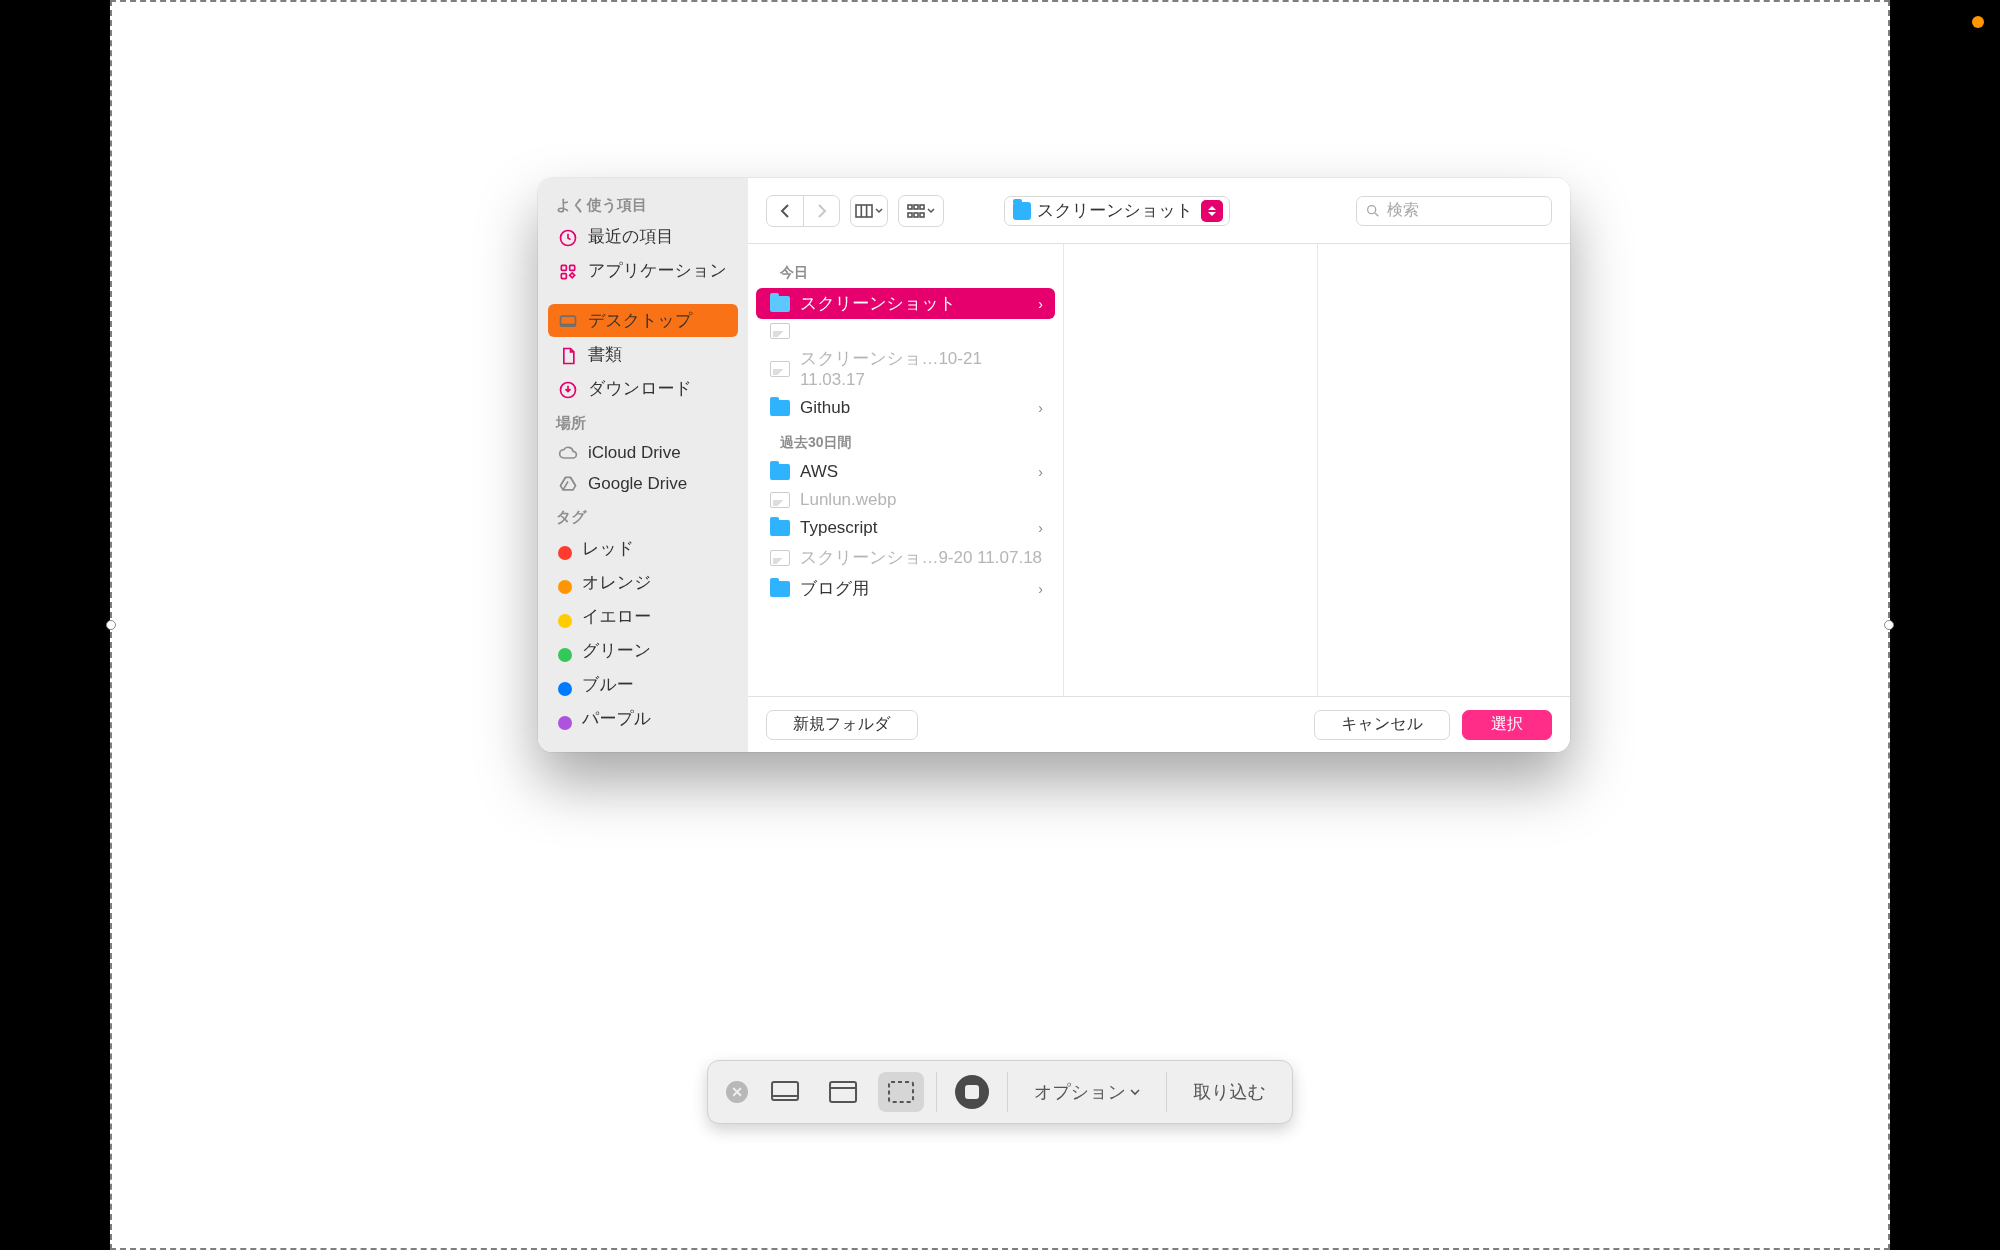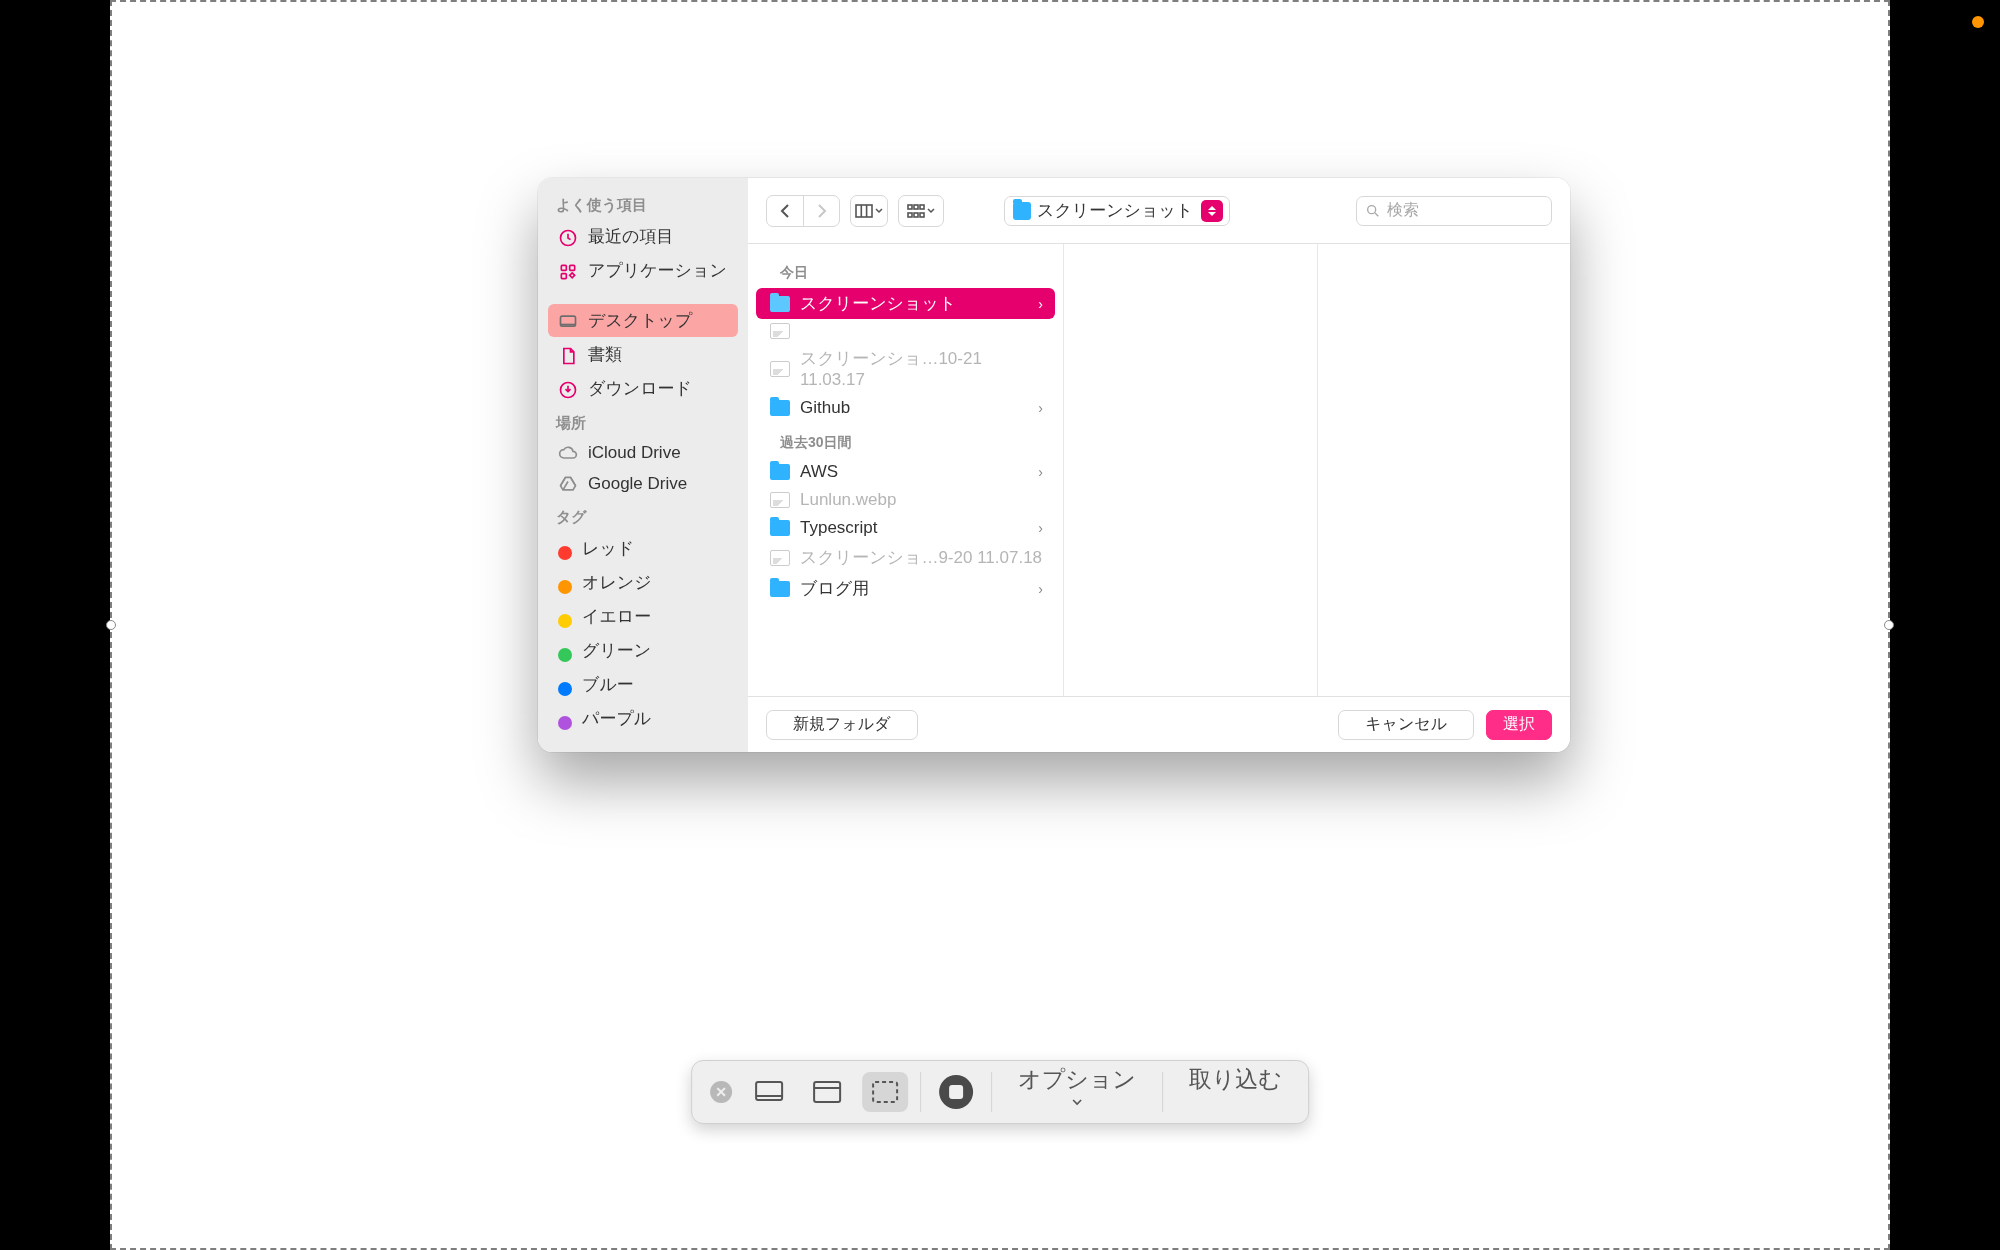--- a/index.html
+++ b/index.html
@@ -76,21 +76,21 @@
 .sidebar-item {
   display: flex;
   align-items: flex-end;
   gap: 10px;
   padding: 5px 10px;
   margin: 1px 10px;
   border-radius: 6px;
   color: #333;
   cursor: default;
 }
-.sidebar-item.selected { background: #fca5a5; margin-top: 17px; }
+.sidebar-item.selected { background: #f97316; margin-top: 17px; }
 .sidebar-icon { width: 20px; height: 20px; flex-shrink: 0; display:flex; align-items:center; justify-content:center; }
 .sidebar-icon svg { width: 20px; height: 20px; }
 .tag-dot { width: 14px; height: 14px; border-radius: 50%; flex-shrink:0; }
 
 
 .main { flex: 1; display: flex; flex-direction: column; background:#fff; }
 
 .toolbar {
   height: 66px;
   display: flex;
@@ -183,21 +183,21 @@
   border:1px solid #d8d8d8;
   border-radius:7px;
   background:#fff;
   font-size:16px; color:#333;
   display:flex; align-items:center;
 }
 .btn.primary {
   background:#ff2d88;
   border-color:#ff2d88;
   color:#fff;
-  padding: 0 16px;
+  padding: 0 28px;
 }
 .footer-spacer { flex:1; }
 
 
 .screenshot-bar {
   position:absolute;
   left: 50%;
   transform: translateX(-50%);
   top: 1060px;
   display:flex;
@@ -217,23 +217,22 @@
 .sbar-btn.selected { position:relative; }
 .sbar-btn.selected > .sel-bg {
   position:absolute; inset:8px 6px;
   background:#d6d6d6; border-radius:8px;
 }
 .sbar-btn svg { position:relative; z-index:1; }
 .sbar-div { width:1px; height:40px; background:#d4d4d4; margin:0 6px; }
 .sbar-text {
   padding: 0 20px; height:56px;
   display:flex; align-items:center;
-  font-size:23px; color:#555;
+  font-size:18px; color:#555;
   gap:4px;
-  flex-direction:column;
 }
 .rec-btn {
   width:34px; height:34px; border-radius:50%;
   background:#4a4a4a; display:flex; align-items:center; justify-content:center;
 }
 .rec-btn .inner { width:14px; height:14px; background:#efefef; border-radius:3px; }
 .close-dot {
   width:22px; height:22px; border-radius:50%; background:#b8b8b8;
   display:flex; align-items:center; justify-content:center; color:#efefef; font-size:14px; font-weight:bold;
   margin: 0 8px 0 12px;

